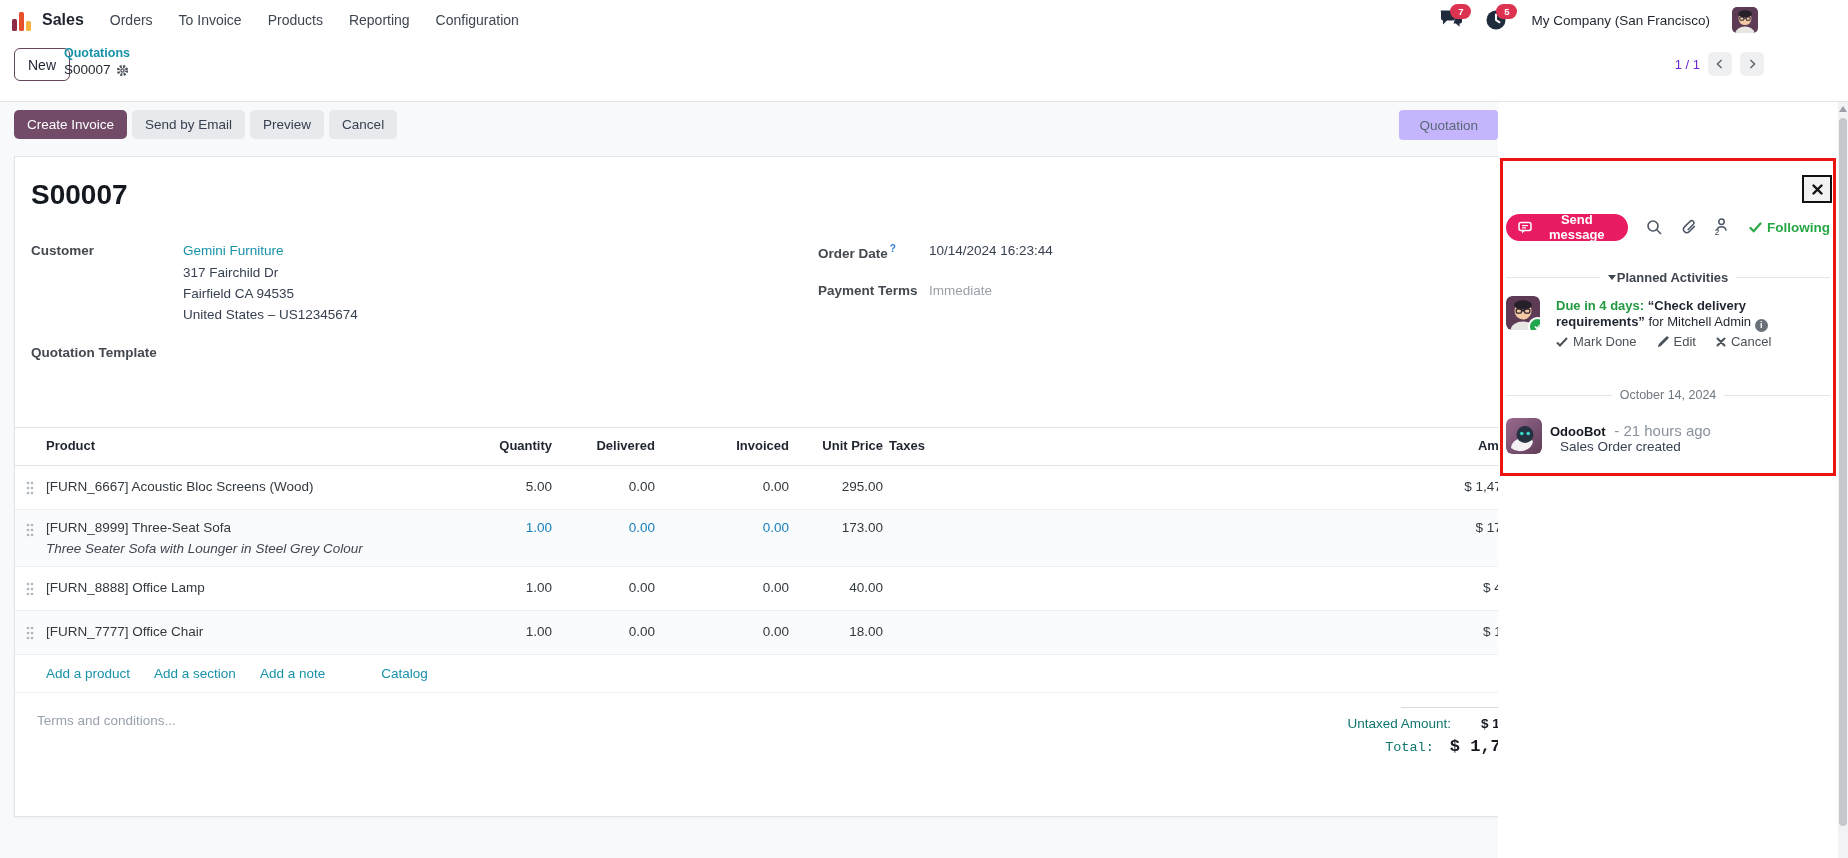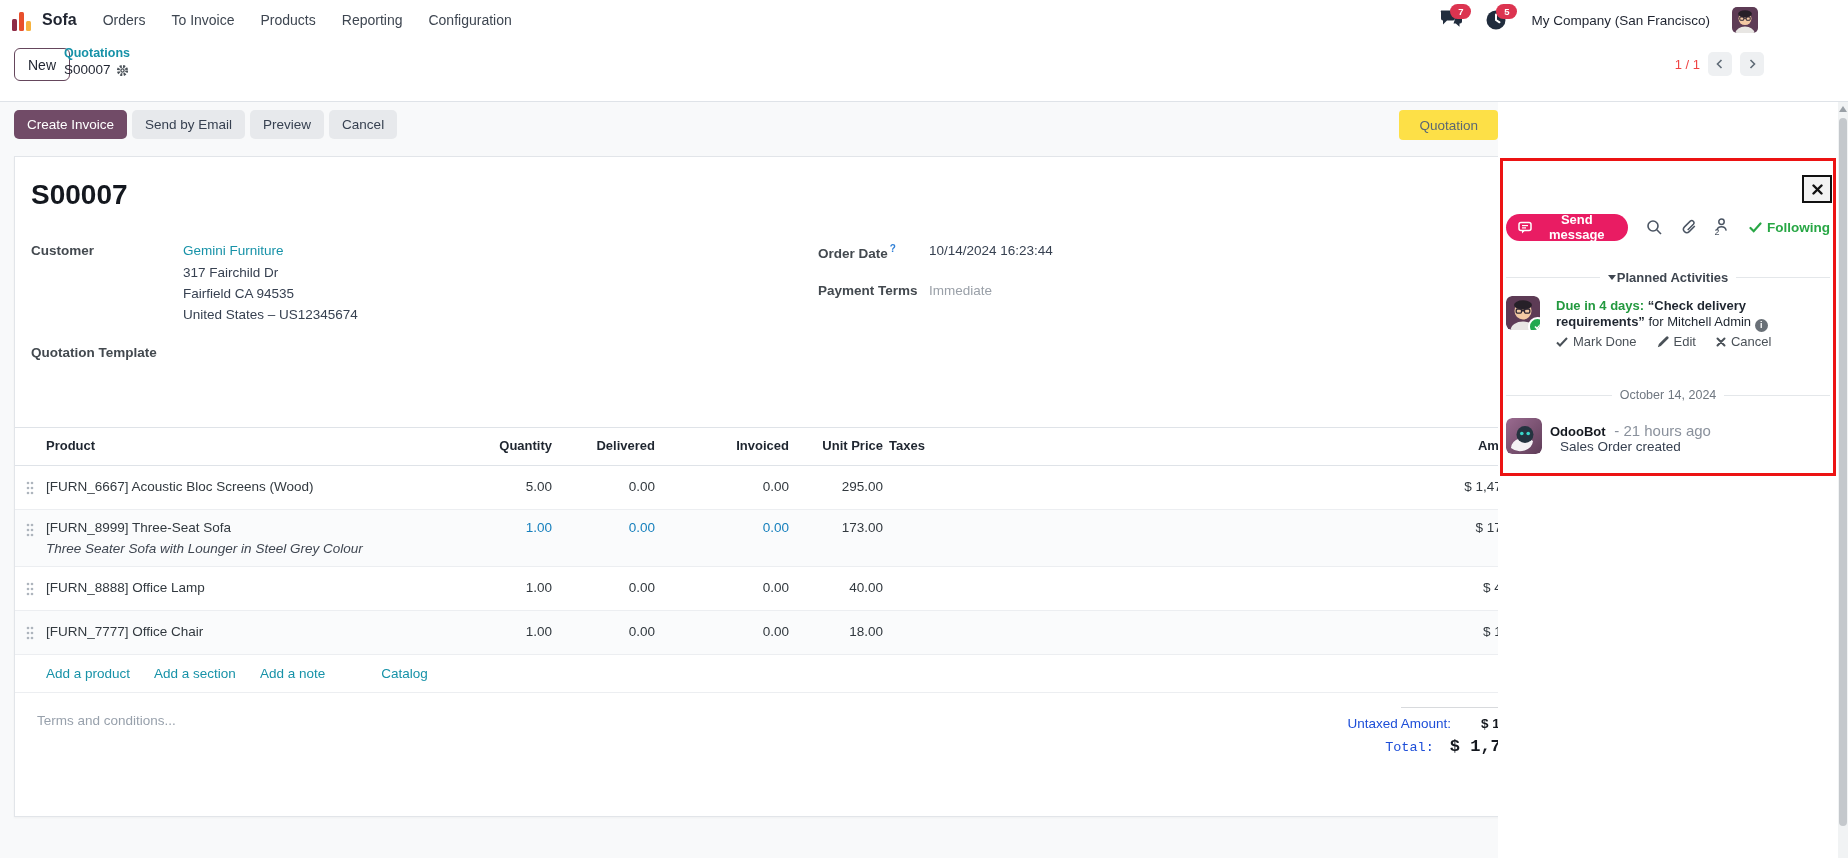--- a/index.html
+++ b/index.html
@@ -21,30 +21,30 @@
   .nav-company{font-size:13.5px;color:#1f2430;}
   .nav-avatar{width:26px;height:26px;border-radius:5px;overflow:hidden;}
   
   .crumbbar{position:absolute;left:0;top:40px;width:1848px;height:61px;background:#fff;border-bottom:1px solid #dfe3e8;}
   .btn-new{position:absolute;left:14px;top:8px;height:31px;padding:0 13px;background:#fff;border:1px solid #65465c;
            border-radius:6px;font-size:14px;color:#1f2430;display:flex;align-items:center;cursor:pointer;}
   .crumbs{position:absolute;left:64px;top:6px;line-height:1.25;}
   .crumb-parent{font-size:12.5px;color:#1792a8;font-weight:600;cursor:pointer;display:block;}
   .crumb-cur{font-size:13.5px;color:#1f2430;display:flex;align-items:center;gap:5px;}
   .pager{position:absolute;right:84px;top:12px;display:flex;align-items:center;gap:8px;}
-  .pager-count{font-size:13px;color:#ef4444;}
+  .pager-count{font-size:13px;color:#6d28d9;}
   .pager-btn{width:24px;height:24px;border-radius:5px;background:#eef0f2;display:flex;align-items:center;justify-content:center;cursor:pointer;}
   
   .main{position:absolute;left:0;top:102px;width:1498px;height:756px;background:#f8f9fa;overflow:hidden;}
   .statusbar{position:absolute;left:0;top:0;width:100%;height:46px;}
   .sb-btn{height:29px;padding:0 13px;border:none;border-radius:5px;font-family:inherit;font-size:13.5px;cursor:pointer;margin-right:5px;}
   .sb-primary{background:#714B67;color:#fff;font-weight:500;}
   .sb-sec{background:#e7e9ec;color:#374151;font-weight:500;}
   .sb-left{position:absolute;left:14px;top:8px;display:flex;}
-  .stage{position:absolute;right:0;top:8px;height:30px;padding:0 20px;background:#fde047;color:#5a6774;
+  .stage{position:absolute;right:0;top:8px;height:30px;padding:0 20px;background:#c4b5fd;color:#5a6774;
          font-size:13.5px;display:flex;align-items:center;border-radius:4px;cursor:pointer;}
   .sheet{position:absolute;left:14px;top:54px;width:1560px;height:661px;background:#fff;
          border:1px solid #e2e5e9;box-shadow:0 1px 2px rgba(0,0,0,.04);box-sizing:border-box;}
   .sheet-title{position:absolute;left:16px;top:22px;font-size:28px;font-weight:700;color:#14181f;}
   .flabel{position:absolute;font-weight:600;color:#43494f;font-size:13.5px;}
   .fval{position:absolute;font-size:13.5px;color:#374151;}
   .link{color:#1792a8;cursor:pointer;}
   .muted{color:#9aa0a8;}
   .help-sup{color:#2f7fd6;font-size:10px;vertical-align:super;margin-left:2px;}
   
@@ -72,21 +72,21 @@
   .stripe{background:#fafbfc;}
   .blue{color:#1780bd;}
   .drag{position:absolute;left:11px;top:50%;transform:translateY(-50%);cursor:grab;line-height:0;}
   .r1 .cell{top:13px;} .r2-name{top:10px;} .r2 .cell{top:10px;}
   .desc{position:absolute;left:31px;top:31px;font-style:italic;color:#3f4651;font-size:13.5px;}
   .addrow{height:37px;display:flex;align-items:center;padding-left:31px;gap:24px;font-size:13.5px;}
   .addrow .catalog{margin-left:32px;}
   .terms{position:absolute;left:22px;top:556px;color:#98a1ac;font-size:13.5px;cursor:text;}
   .totals-line{position:absolute;top:550px;right:62px;width:110px;border-top:1px solid #d8dadd;}
   .trow{position:absolute;right:62px;display:flex;align-items:baseline;}
-  .trow .tlabel{color:#1d4ed8;font-size:13.5px;margin-right:16px;}
+  .trow .tlabel{color:#0f766e;font-size:13.5px;margin-right:16px;}
   .trow .tval{font-weight:700;color:#14181f;min-width:44px;text-align:right;}
   .t-untaxed{top:559px;} .t-untaxed .tval{font-size:13.5px;}
   .t-total{top:580px;font-family:Liberation Mono, monospace;} .t-total .tlabel{font-size:13.5px;} .t-total .tval{font-size:17px;}
   
   .chatter{position:absolute;left:1498px;top:102px;width:340px;height:756px;background:#fff;}
   .hl-box{position:absolute;left:2px;top:56px;width:336px;height:318px;border:3px solid #ec1313;box-sizing:border-box;pointer-events:none;}
   .close-btn{position:absolute;left:304px;top:73px;width:30px;height:28px;background:#f2f2f2;border:2px solid #111;
              box-sizing:border-box;display:flex;align-items:center;justify-content:center;cursor:pointer;}
   .ch-toolbar{position:absolute;left:8px;top:111px;width:324px;height:28px;display:flex;align-items:center;}
   .send-btn{height:27px;padding:0 12px;border:none;border-radius:16px;background:#e91c63;color:#fff;
@@ -125,21 +125,21 @@
 <body>
 
 <div id="screen">
 
   <div class="navbar">
     <div class="nav-logo">
         <i class="b1"></i>
         <i class="b2"></i>
         <i class="b3"></i>
       </div>
-    <div class="nav-app">Sofa</div>
+    <div class="nav-app">Sales</div>
     <div class="nav-menu">Orders</div>
     <div class="nav-menu">To Invoice</div>
     <div class="nav-menu">Products</div>
     <div class="nav-menu">Reporting</div>
     <div class="nav-menu">Configuration</div>
     <div class="nav-right">
       <div class="nav-icon">
         <svg width="24" height="20" viewBox="0 0 24 20">
             <path d="M2 1.5h12a2 2 0 0 1 2 2v6a2 2 0 0 1-2 2H8l-4 4v-4H4a2 2 0 0 1-2-2v-6a2 2 0 0 1 0-2z" fill="#202c3d"></path>
             <path d="M17.5 5.5h3.5a2 2 0 0 1 2 2v5a2 2 0 0 1-2 2h-.5v3.2l-3.7-3.2h-2.3" fill="#202c3d"></path>

